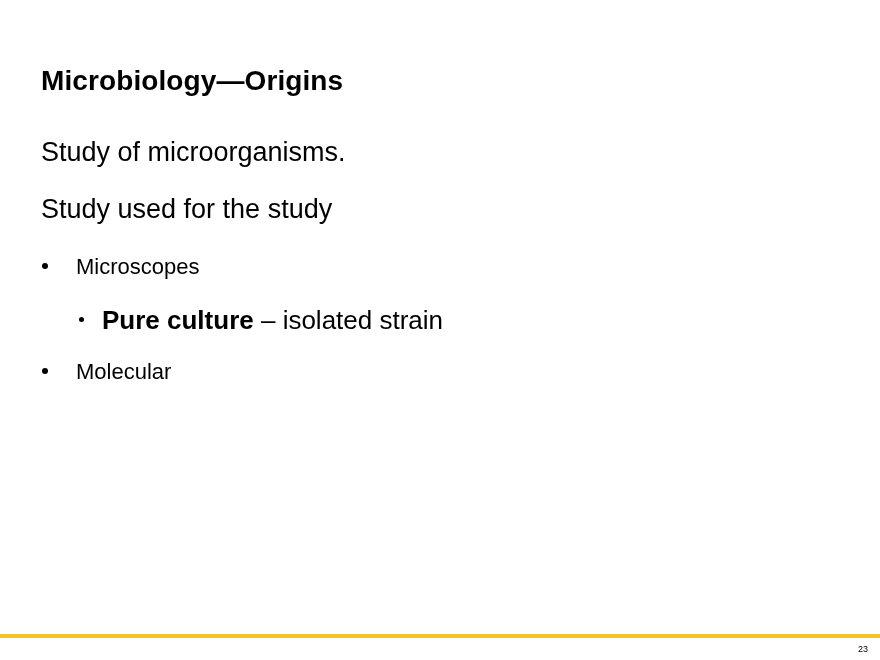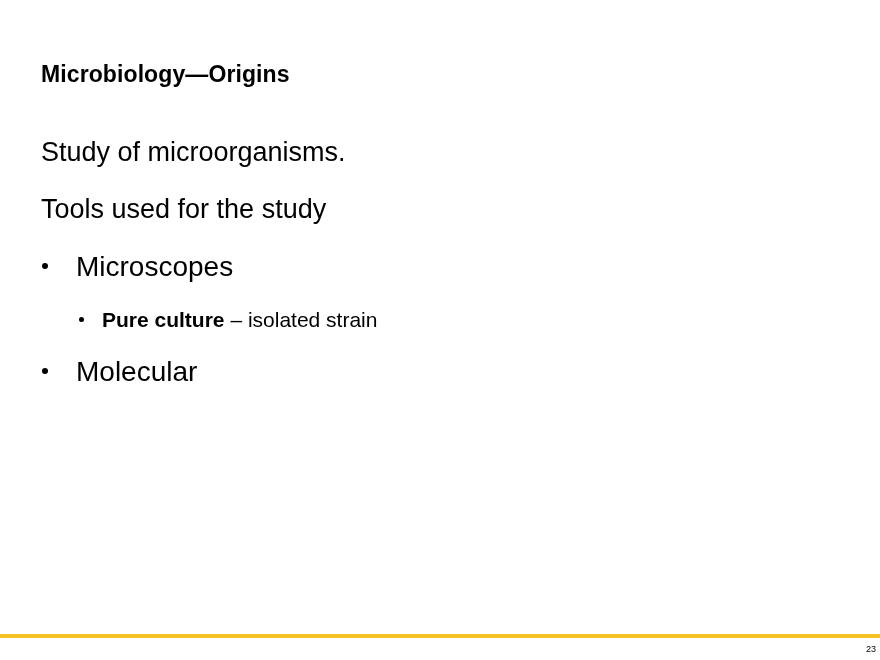--- a/index.html
+++ b/index.html
@@ -21,21 +21,21 @@
     position: absolute;
     inset: 0;
     background: #ffffff;
   }
 
   
   .slide-title {
     position: absolute;
     left: 41px;
     top: 46px;
-    font-size: 23px;
+    font-size: 28px;
     font-weight: bold;
     letter-spacing: 0.1px;
     line-height: 1.15;
     white-space: nowrap;
   }
 
   
   .body-block {
     position: absolute;
     left: 0;
@@ -52,41 +52,41 @@
     line-height: 33px;
     height: 57px;
     white-space: nowrap;
   }
 
   
   .line-l1 {
     position: relative;
     margin: 0;
     padding: 0 0 0 76px;
-    font-size: 28px;
+    font-size: 22px;
     line-height: 33px;
     height: 57px;
     white-space: nowrap;
   }
   .line-l1 .bullet-dot {
     position: absolute;
     left: 42px;
     top: 13px;
     width: 6px;
     height: 6px;
     border-radius: 50%;
     background: #000000;
   }
 
   
   .line-l2 {
     position: relative;
     margin: 0;
     padding: 0 6px 0 102px;
-    font-size: 21px;
+    font-size: 26px;
     line-height: 26px;
     height: 48px;
     white-space: nowrap;
   }
   .line-l2 .bullet-dot {
     position: absolute;
     left: 79px;
     top: 10px;
     width: 5px;
     height: 5px;
@@ -100,21 +100,21 @@
   
   .footer-rule {
     position: absolute;
     left: 0;
     top: 634px;
     width: 880px;
     height: 4px;
   }
   .page-number {
     position: absolute;
-    right: 4px;
+    right: 12px;
     top: 643px;
     font-size: 9px;
     line-height: 12px;
     color: #000000;
     text-align: right;
   }
 </style>
 </head>
 <body style="background: rgb(255, 255, 255); color: rgb(0, 0, 0);">
 
@@ -122,21 +122,21 @@
 
   <h1 class="slide-title">Microbiology—Origins</h1>
 
   <div class="body-block">
 
     <p class="line-plain">
       <span>Study of microorganisms.</span>
     </p>
 
     <p class="line-plain">
-      <span>Tools used for the study</span>
+      <span>Study used for the study</span>
     </p>
 
     <p class="line-l1">
       <span class="bullet-dot"></span>
       <span>Microscopes</span>
     </p>
 
 
     <p class="line-l2">
       <span class="bullet-dot"></span>

